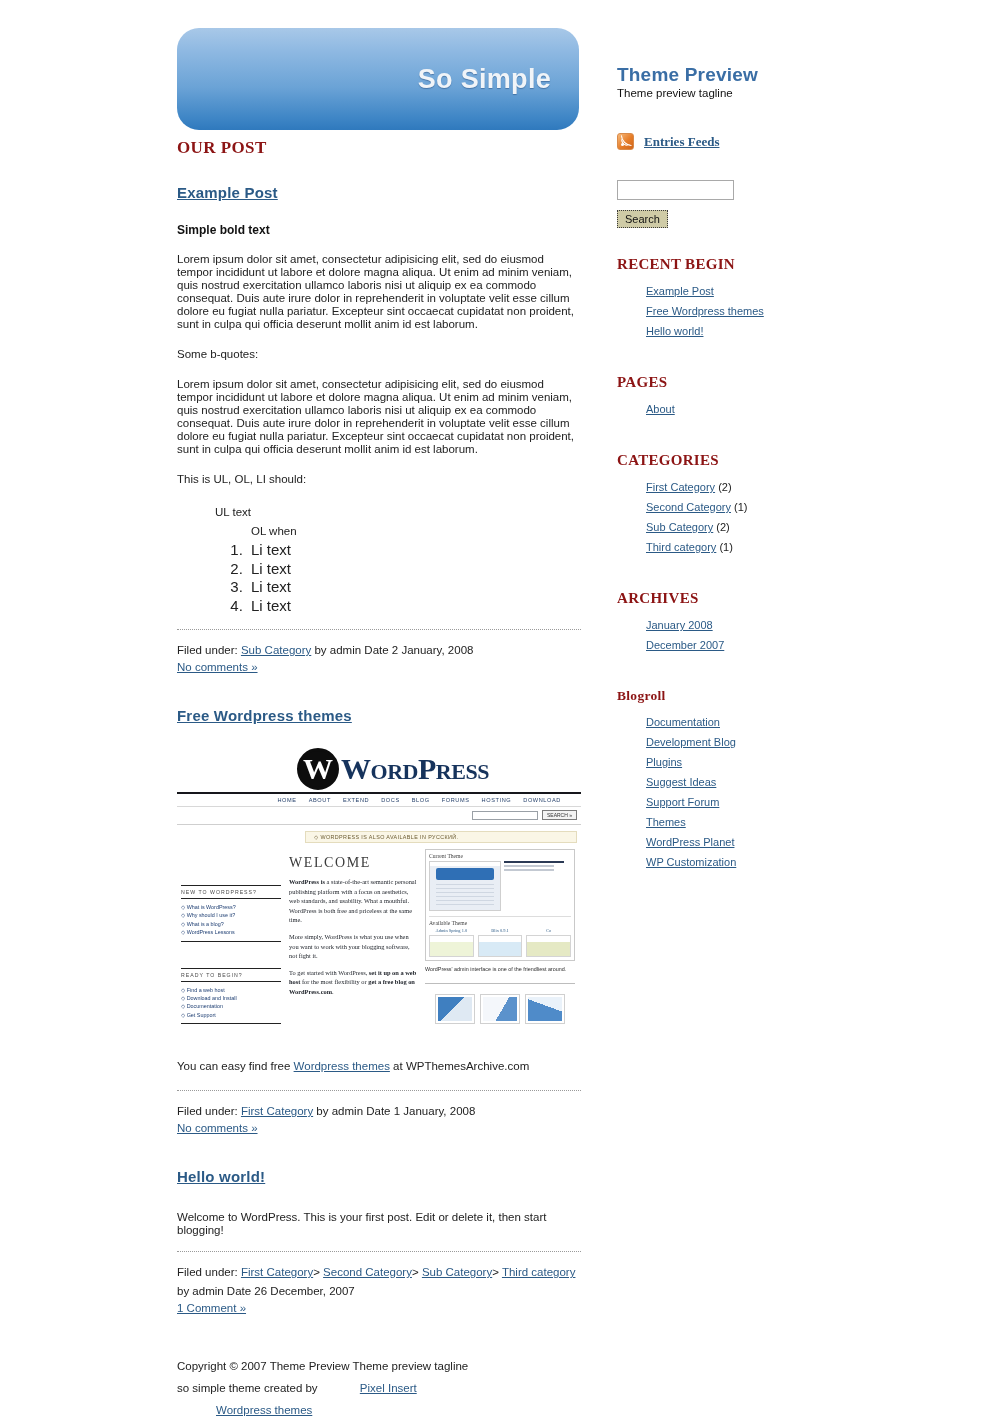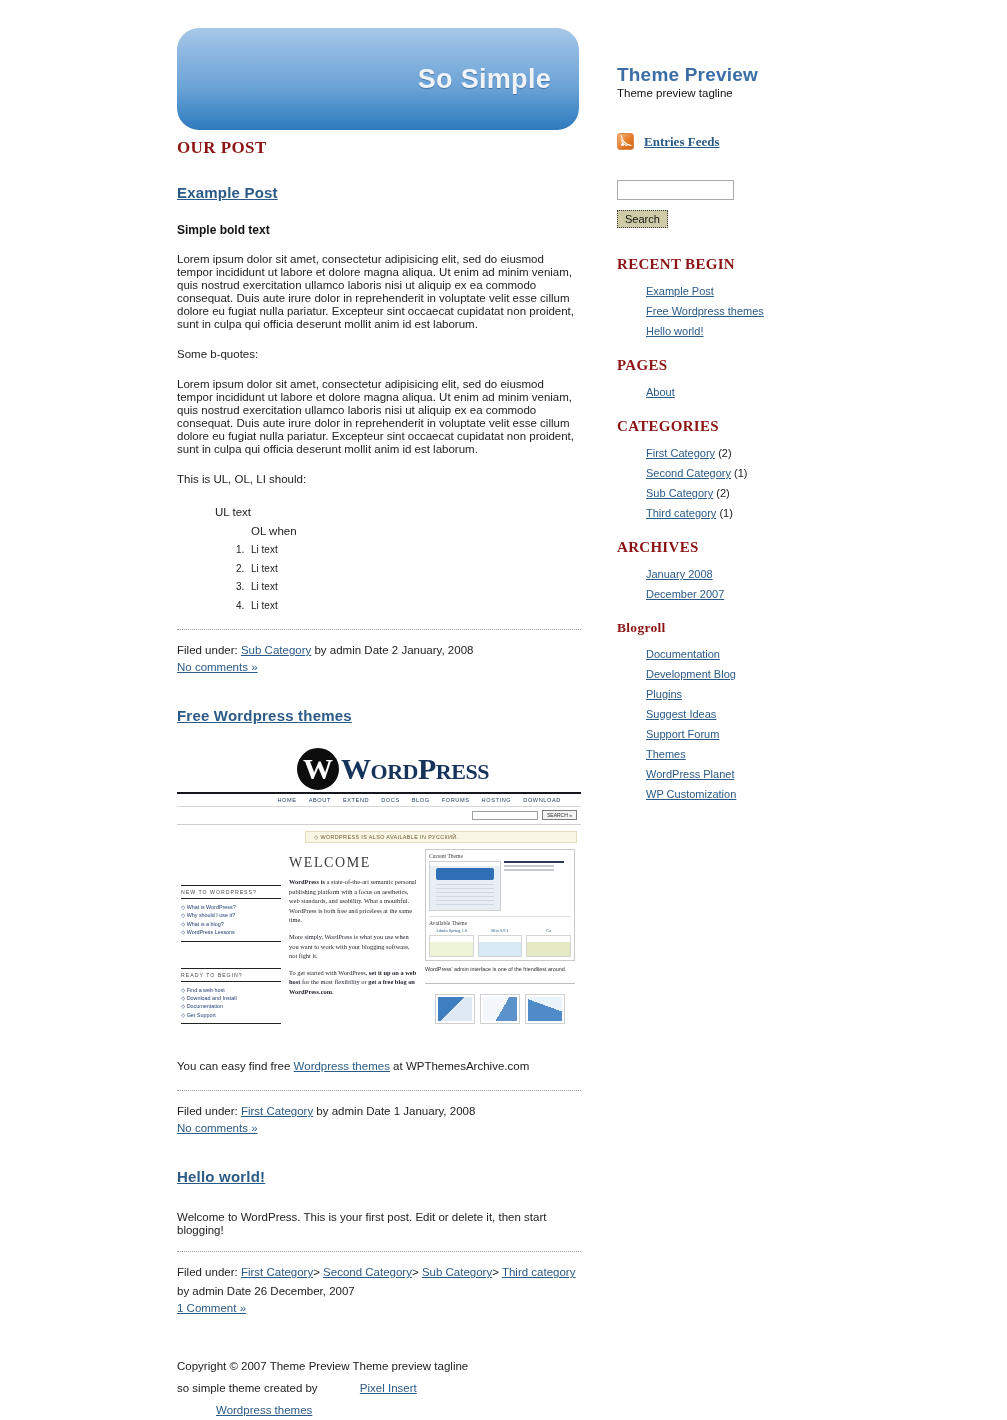--- a/index.html
+++ b/index.html
@@ -54,21 +54,21 @@
     font-size: 11.5px; line-height: 13px; color: #222;
     margin: 0 0 17px 0; text-align: left;
   }
 
   .list-block { margin: 0 0 8px 0; padding: 0; }
   .ul-outer { list-style: none; margin: 10px 0 0 0; padding: 0 0 0 38px; }
   .ul-outer > li { font-size: 11.5px; color: #222; line-height: 19px; }
   .ol-inner { list-style: none; margin: 0; padding: 0 0 0 36px; }
   .ol-inner > li { font-size: 11.5px; color: #222; line-height: 19px; }
   .ol-nums { list-style: decimal; margin: 0; padding: 0 0 0 32px; }
-  .ol-nums > li { font-size: 10px; color: #222; line-height: 18.5px; padding-left: 4px; }
+  .ol-nums > li { font-size: 15px; color: #222; line-height: 18.5px; padding-left: 4px; }
 
   hr.dotted {
     border: none; border-top: 1px dotted #9a9a9a;
     margin: 14px 0 11px 0; height: 0;
   }
 
   .meta { font-size: 11.5px; color: #222; line-height: 19px; margin: 0; }
   .meta a, .comments a { color: #2b5a86; text-decoration: underline; }
   .comments { font-size: 11.5px; margin: 1px 0 0 0; }
 
@@ -224,21 +224,21 @@
     font-family: "Liberation Sans", sans-serif; font-size: 11px;
     padding: 0 3px; color: #222;
   }
   .search-btn {
     font-family: "Liberation Sans", sans-serif; font-size: 11px;
     background: #cfcba6; color: #111;
     border: 1px dotted #3a3a3a;
     padding: 2px 7px; cursor: pointer; display: block;
   }
 
-  .sb-section { margin-top: 16px; }
+  .sb-section { margin-top: 33px; }
   .sb-head {
     font-family: "Liberation Serif", serif;
     color: #8c1414; font-weight: bold;
     font-size: 15px; margin: 0 0 8px 0; letter-spacing: .3px;
   }
   .sb-head.small { font-size: 13.5px; }
   .sb-list { list-style: none; margin: 0; padding: 0 0 0 29px; }
   .sb-list li { font-size: 11px; line-height: 20px; color: #222; }
   .sb-list li a { color: #2b5a86; text-decoration: underline; }
   .sb-count { color: #222; }

